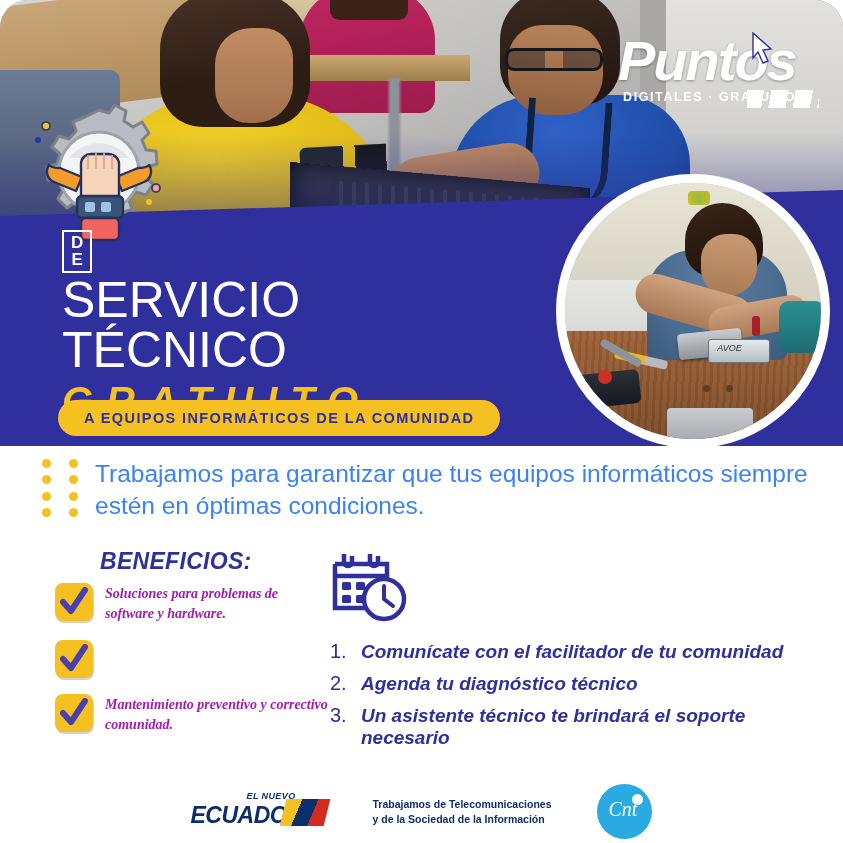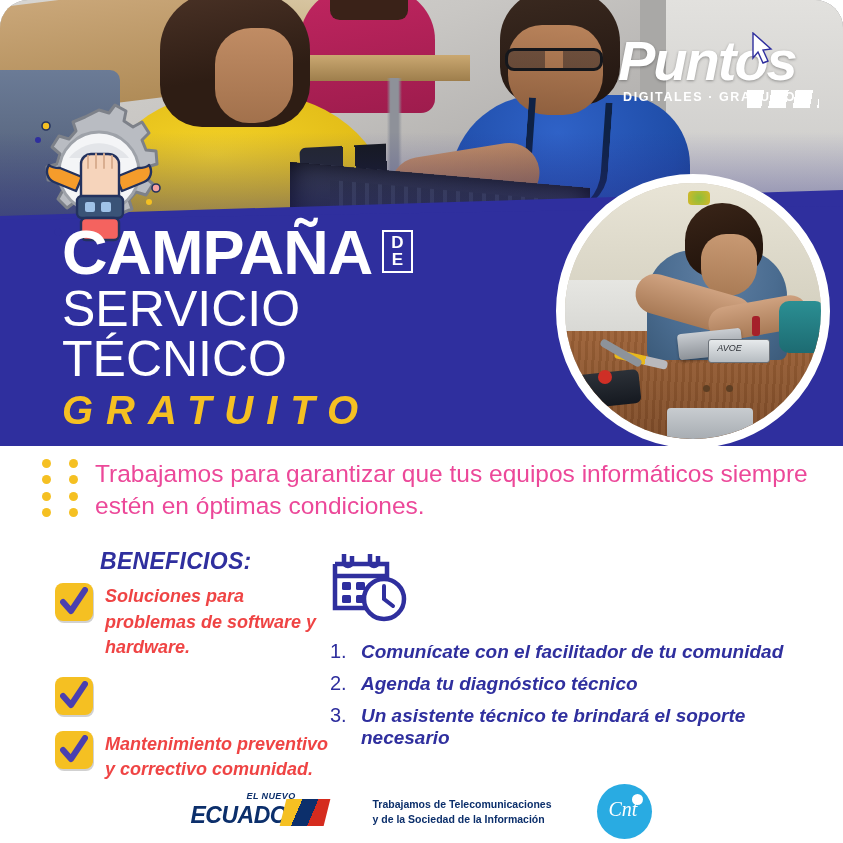--- a/index.html
+++ b/index.html
@@ -158,32 +158,32 @@
   .pc-screw1{position:absolute;left:54%;top:79%;width:7px;height:7px;background:#5d3e23;border-radius:50%;}
   .pc-screw2{position:absolute;left:63%;top:79%;width:7px;height:7px;background:#5d3e23;border-radius:50%;}
   .pc-clip{position:absolute;left:48%;top:3%;width:22px;height:14px;
     background:radial-gradient(circle,#8bbf3b,#d6b828);border-radius:4px;}
 
   
   .dots-grid{position:absolute;left:42px;top:459px;width:46px;height:58px;
     display:grid;grid-template-columns:repeat(2,1fr);grid-template-rows:repeat(4,1fr);gap:7px;}
   .dots-grid i{width:9px;height:9px;border-radius:50%;background:#F5C022;display:block;}
   .lead-text{position:absolute;left:95px;top:458px;width:720px;
-    color:#ec4899;font-size:24.5px;line-height:1.32;font-weight:normal;}
+    color:#3b82f6;font-size:24.5px;line-height:1.32;font-weight:normal;}
 
   
   .benefits{position:absolute;left:55px;top:548px;width:275px;}
   .ben-title{color:#2f2f9e;font-size:23px;font-weight:bold;font-style:italic;
     margin:0 0 8px 45px;letter-spacing:.3px;}
   .ben-item{display:flex;align-items:flex-start;gap:12px;margin-bottom:16px;}
   .ben-check{flex:0 0 auto;width:38px;height:38px;background:#F5C022;border-radius:8px;
     position:relative;box-shadow:1px 2px 0 rgba(0,0,0,.18);}
   .ben-check svg{position:absolute;left:5px;top:4px;}
-  .ben-text{color:#ef4444;font-size:18px;line-height:1.42;font-weight:bold;font-style:italic;
-    padding-top:1px;}
+  .ben-text{color:#a21caf;font-size:14px;line-height:1.42;font-weight:bold;font-style:italic;
+    padding-top:1px;font-family:Liberation Serif, serif;}
 
   
   .howto-icon{position:absolute;left:330px;top:552px;width:78px;height:72px;}
   .howto-pill{position:absolute;left:440px;top:552px;width:360px;height:72px;
     background:#2f2f9e;border-radius:36px;display:flex;align-items:center;justify-content:center;
     text-align:center;padding:0 26px;box-sizing:border-box;}
   .howto-pill span{color:#fff;font-size:19px;font-weight:bold;line-height:1.25;}
   .steps{position:absolute;left:330px;top:640px;width:500px;}
   .step{display:flex;gap:9px;align-items:baseline;margin-bottom:9px;}
   .step-num{color:#2f2f9e;font-size:20px;font-weight:normal;width:22px;flex:0 0 auto;}
@@ -270,30 +270,32 @@
       <circle cx="22" cy="30" r="4" fill="#F5C022" stroke="#23325e" stroke-width="1.6"></circle>
       <circle cx="14" cy="44" r="3" fill="#2f2f9e"></circle>
       <circle cx="132" cy="92" r="4" fill="#f4a0a0" stroke="#23325e" stroke-width="1.6"></circle>
       <circle cx="125" cy="106" r="3" fill="#F5C022"></circle>
       <circle cx="34" cy="136" r="3.5" fill="#2f2f9e"></circle>
     </g>
   </svg>
 
   <div class="title-wrap">
     <div class="t-derow">
-      <div class="t-campana">CAMPAÑA</div>
       <div class="t-debox">
         <span>D</span>
         <span>E</span>
       </div>
     </div>
     <div class="t-servicio">SERVICIO TÉCNICO</div>
     <div class="t-gratuito">GRATUITO</div>
   </div>
 
+  <div class="badge-sub">
+    <span>A EQUIPOS INFORMÁTICOS DE LA COMUNIDAD</span>
+  </div>
 
   <div class="photo-circle">
     <div class="pc-wall"></div>
     <div class="pc-floor"></div>
     <div class="pc-clip"></div>
     <div class="pc-table"></div>
     <div class="pc-tablegrain"></div>
     <div class="pc-shirt"></div>
     <div class="pc-head"></div>
     <div class="pc-face"></div>

